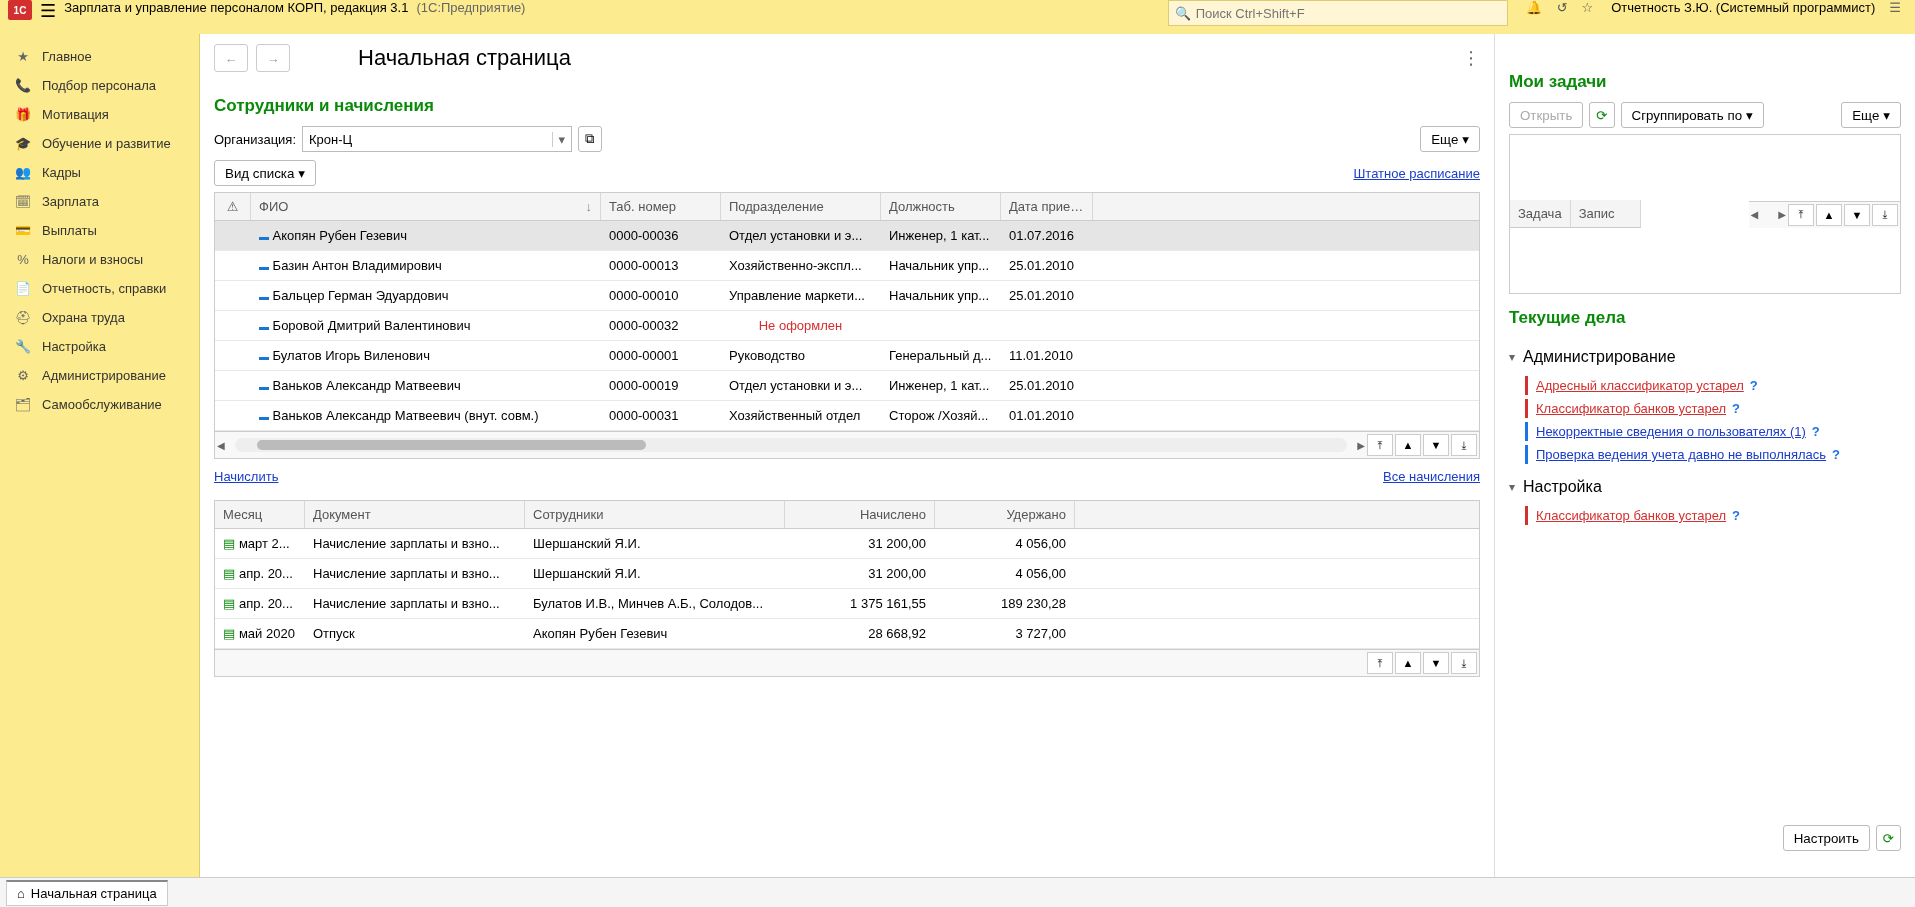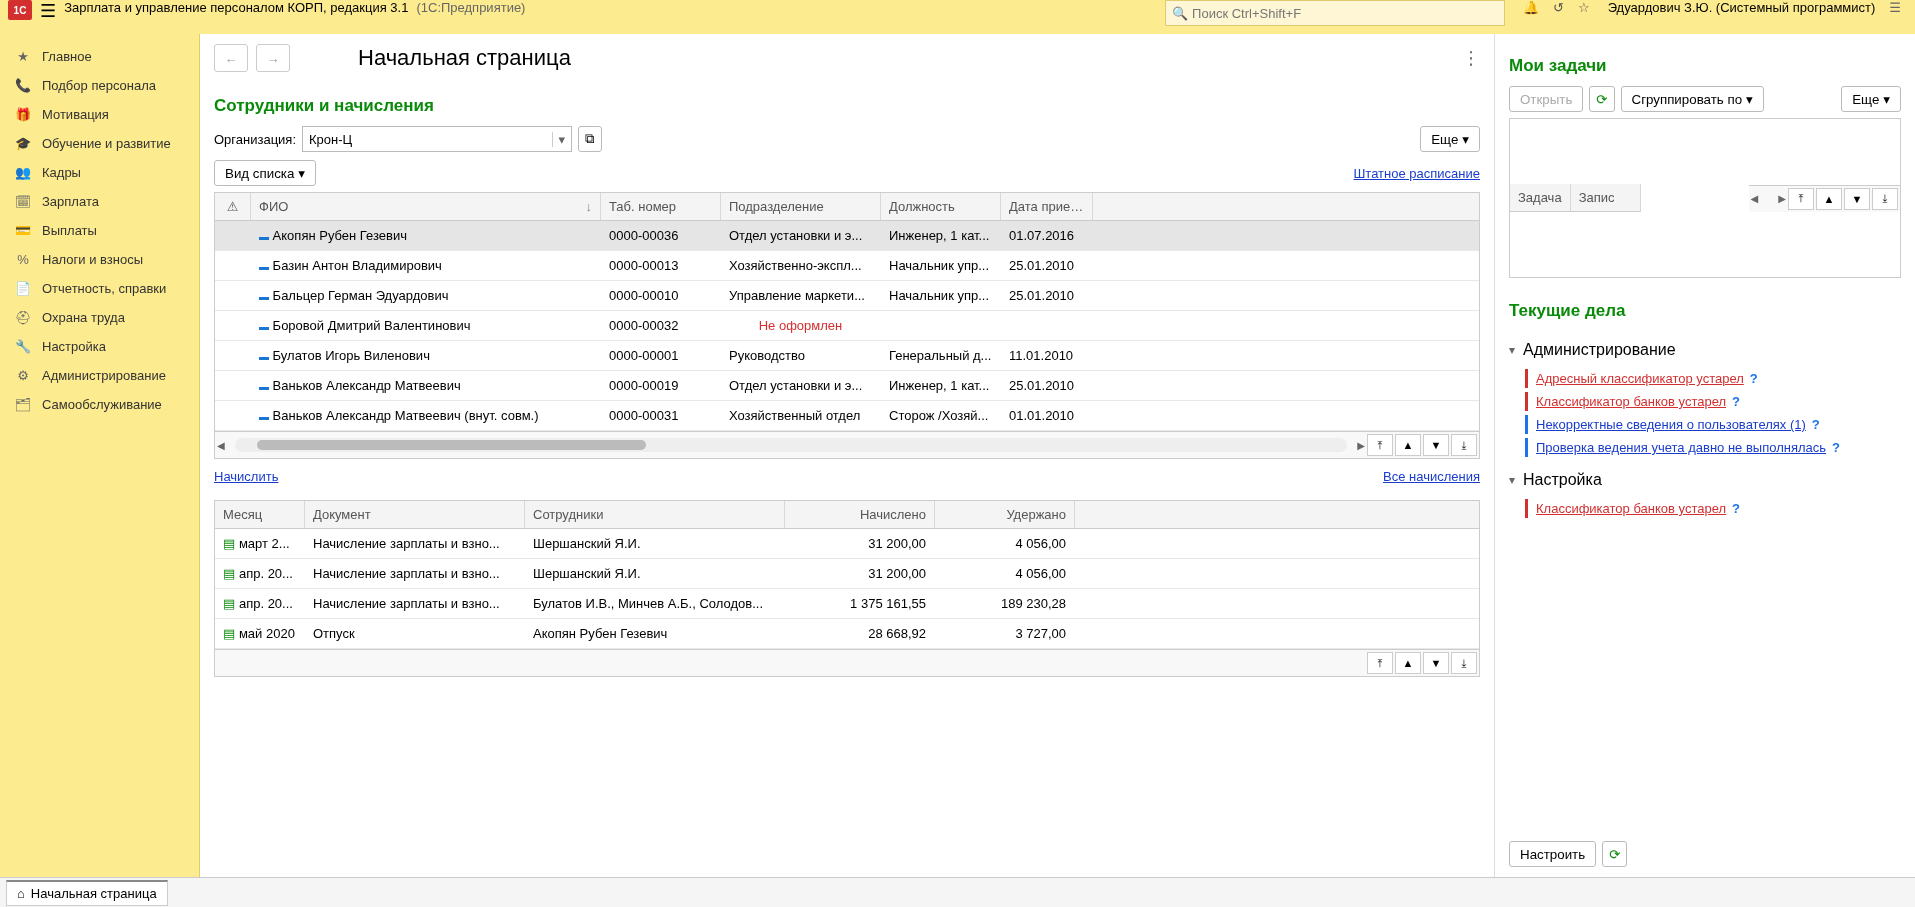--- a/index.html
+++ b/index.html
@@ -49,21 +49,21 @@
 .c-fio { width: 350px; }
 .c-tab { width: 120px; }
 .c-dep { width: 160px; }
 .c-pos { width: 120px; }
 .c-date { width: 92px; }
 .c2-mon { width: 90px; }
 .c2-doc { width: 220px; }
 .c2-emp { width: 260px; }
 .c2-sum1 { width: 150px; text-align: right; }
 .c2-sum2 { width: 140px; text-align: right; }
-.right-pane { width: 420px; padding: 10px 14px; display: flex; flex-direction: column; overflow:auto;}
+.right-pane { width: 420px; padding: 26px 14px; display: flex; flex-direction: column; overflow:auto;}
 .kebab{ margin-left:auto; color:#666; cursor:pointer; font-size:18px;}
 .todo-cat { display: flex; align-items: center; gap: 8px; font-size: 16px; margin: 10px 0 6px; cursor:pointer;}
 .todo-cat .chv { font-size: 12px; color:#666;}
 .todo-item { margin: 4px 0 4px 16px; padding: 2px 0 2px 8px; border-left: 3px solid #d32f2f; display: flex; align-items: center; gap: 6px; }
 .todo-item.blue { border-left-color: #1a73e8; }
 .todo-item a { color: #d32f2f; text-decoration: underline; cursor:pointer;}
 .todo-item.blue a { color: #1a3ccc; }
 .q { color: #1a73e8; font-weight: bold; }
 .tasks-box { border:1px solid #ccc; height:160px; margin-top:6px; display:flex; align-items:center;}
 .tasks-head{display:flex; background:#f4f4f4; border-bottom:1px solid #ccc;}
@@ -84,21 +84,21 @@
   <span class="app-sub">(1С:Предприятие)</span>
   <div class="search-box">
     <span>🔍</span>
     <input placeholder="Поиск Ctrl+Shift+F" style="">
   </div>
   <div class="topbar-icons">
     <span>🔔</span>
     <span>↺</span>
     <span>☆</span>
   </div>
-  <span class="user-lbl">Эдуардович З.Ю. (Системный программист)</span>
+  <span class="user-lbl">Отчетность З.Ю. (Системный программист)</span>
   <span style="margin-right:6px;color:#666;">☰</span>
 </div>
 
 <div class="main">
   <div class="sidebar" id="sidebar">
       <div class="sidebar-item">
         <span class="ic">★</span>
         <span>Главное</span>
       </div>
       <div class="sidebar-item">
@@ -341,21 +341,21 @@
           <span style="font-size:10px;color:#666;margin-right:4px;">◀</span>
           <div class="hscroll"></div>
           <span style="font-size:10px;color:#666;margin-left:4px;">▶</span>
           <div class="navb">⤒</div>
           <div class="navb">▲</div>
           <div class="navb">▼</div>
           <div class="navb">⤓</div>
         </div>
       </div>
 
-      <div class="sect-title" style="margin-top:23px;">Текущие дела</div>
+      <div class="sect-title" style="margin-top:14px;">Текущие дела</div>
       <div class="todo-cat">
           <span class="chv">▾</span>
           <span>Администрирование</span>
         </div>
       <div id="cat1-items">
           <div class="todo-item ">
             <a>Адресный классификатор устарел</a> 
             <span class="q">?</span>
           </div>
           <div class="todo-item ">
@@ -375,21 +375,21 @@
           <span class="chv">▾</span>
           <span>Настройка</span>
         </div>
       <div id="cat2-items">
           <div class="todo-item ">
             <a>Классификатор банков устарел</a> 
             <span class="q">?</span>
           </div>
         </div>
 
-      <div class="row-flex" style="margin-top:auto; padding-top:40px; justify-content:flex-start; gap:6px;">
+      <div class="row-flex" style="margin-top:auto; padding-top:40px; justify-content:flex-end; gap:6px;">
         <button class="btn">Настроить</button>
         <button class="btn sm" style="color:#0a8a0a;">⟳</button>
       </div>
     </div>
   </div>
 </div>
 
 <div class="footer-tabs">
   <div class="ftab">
     <span>⌂</span>

